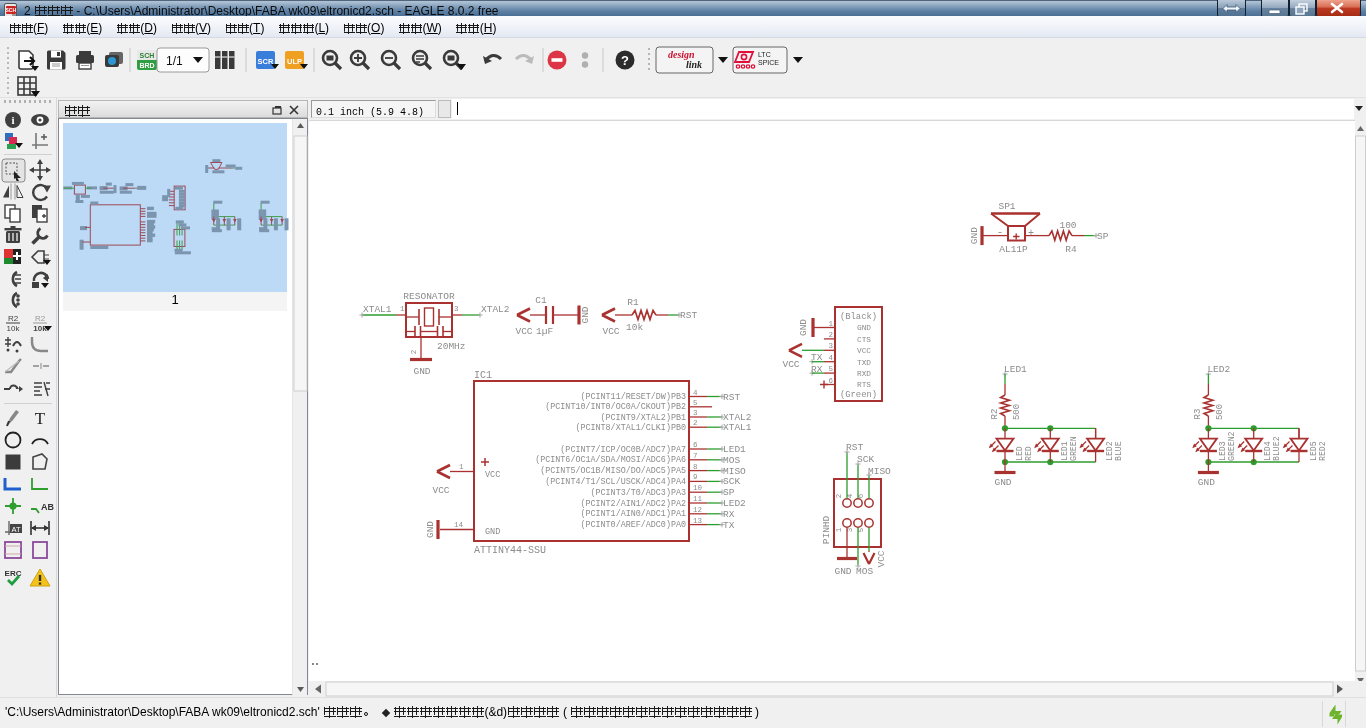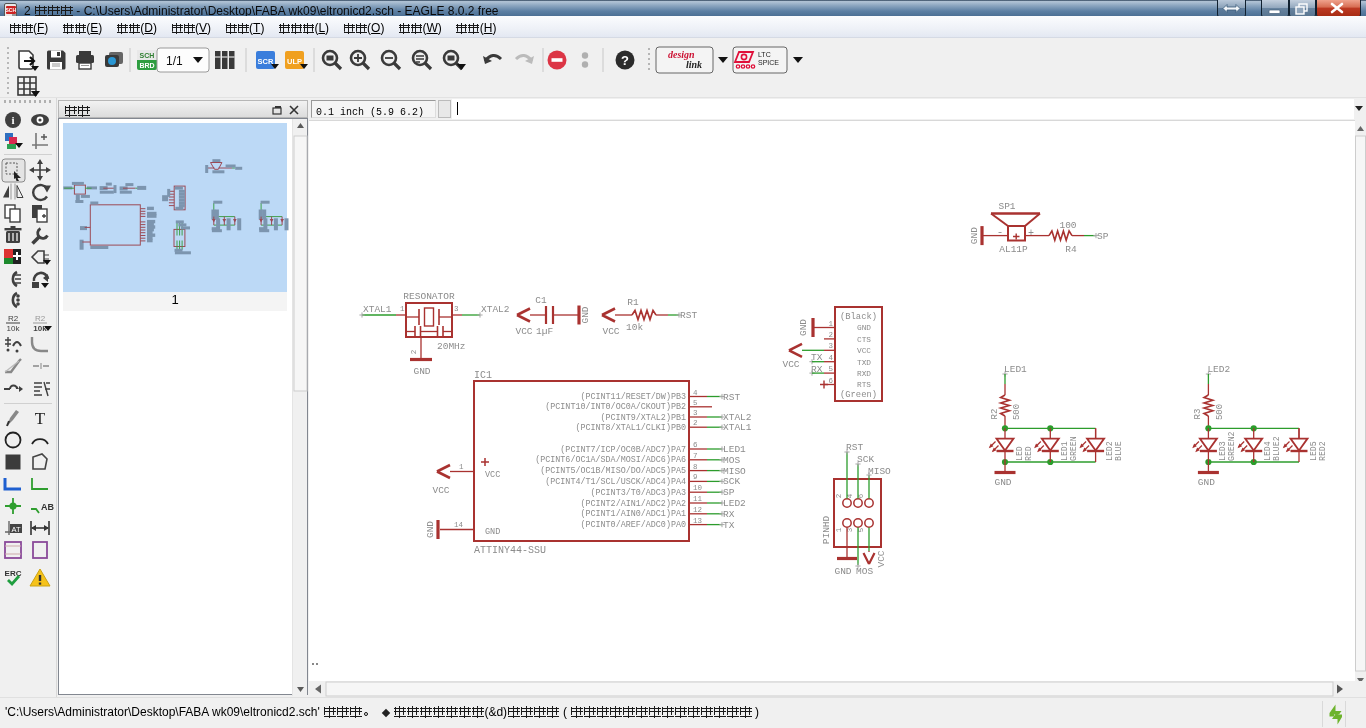--- a/index.html
+++ b/index.html
@@ -508,21 +508,21 @@
       <rect x="259.0" y="227.2" width="8.0" height="3.0" fill="#7C95AF"></rect>
       <rect x="259.2" y="229.2" width="10.0" height="3.0" fill="#7C95AF"></rect>
     </svg>
     <div class="abs" style="left:63px;top:292px;width:224px;height:19px;background:#f4f4f4;text-align:center;font-size:13px;">1</div>
     <div class="abs" style="left:292px;top:119px;width:15px;height:577px;background:#f0f0f0;border-left:1px solid #e4e4e4;"><svg width="15" height="577">
         <path d="M4 9 L11 9 L7.5 4 Z" fill="#5a5a5a"></path>
         <rect x="1" y="17" width="13" height="255" fill="#f6f6f6" stroke="#cdcdcd"></rect>
         <path d="M4 568 L11 568 L7.5 573 Z" fill="#5a5a5a"></path>
       </svg></div>
     <div class="abs canvaswrap"></div>
-    <div class="abs" style="left:311px;top:100px;width:125px;height:18px;background:#f5f5f5;border:1px solid #999;border-right-color:#ddd;border-bottom-color:#ddd;"><span style="font-family:'Liberation Mono';font-size:10px;line-height:16px;margin-left:4px;">0.1 inch (5.9 6.2)</span></div>
+    <div class="abs" style="left:311px;top:100px;width:125px;height:18px;background:#f5f5f5;border:1px solid #999;border-right-color:#ddd;border-bottom-color:#ddd;"><span style="font-family:'Liberation Mono';font-size:10px;line-height:16px;margin-left:4px;">0.1 inch (5.9 4.8)</span></div>
     <div class="abs" style="left:438px;top:100px;width:13px;height:18px;background:#e8e8e8;border:1px solid #bbb;"></div>
     <div class="abs" style="left:452px;top:99px;width:902px;height:20px;background:#fff;"></div>
     <div class="abs" style="left:457px;top:102px;width:1px;height:13px;background:#000;"></div>
     <svg class="abs" style="left:1354px;top:103px;" width="12" height="10">
       <path d="M1 3 L9 3 L5 8 Z" fill="#222"></path>
     </svg>
     <div class="abs" style="left:309px;top:120px;width:1046px;height:1px;background:#d8d8d8;"></div>
     <div class="abs" style="left:309px;top:121px;width:1046px;height:560px;background:#fff;"></div>
     <svg class="abs" style="left:309px;top:121px;" width="1046" height="560" viewBox="309 121 1046 560">
       <text x="429" y="299" font-size="9.5" fill="#8C8C8C" text-anchor="middle" font-family="Liberation Mono">RESONATOR</text>

